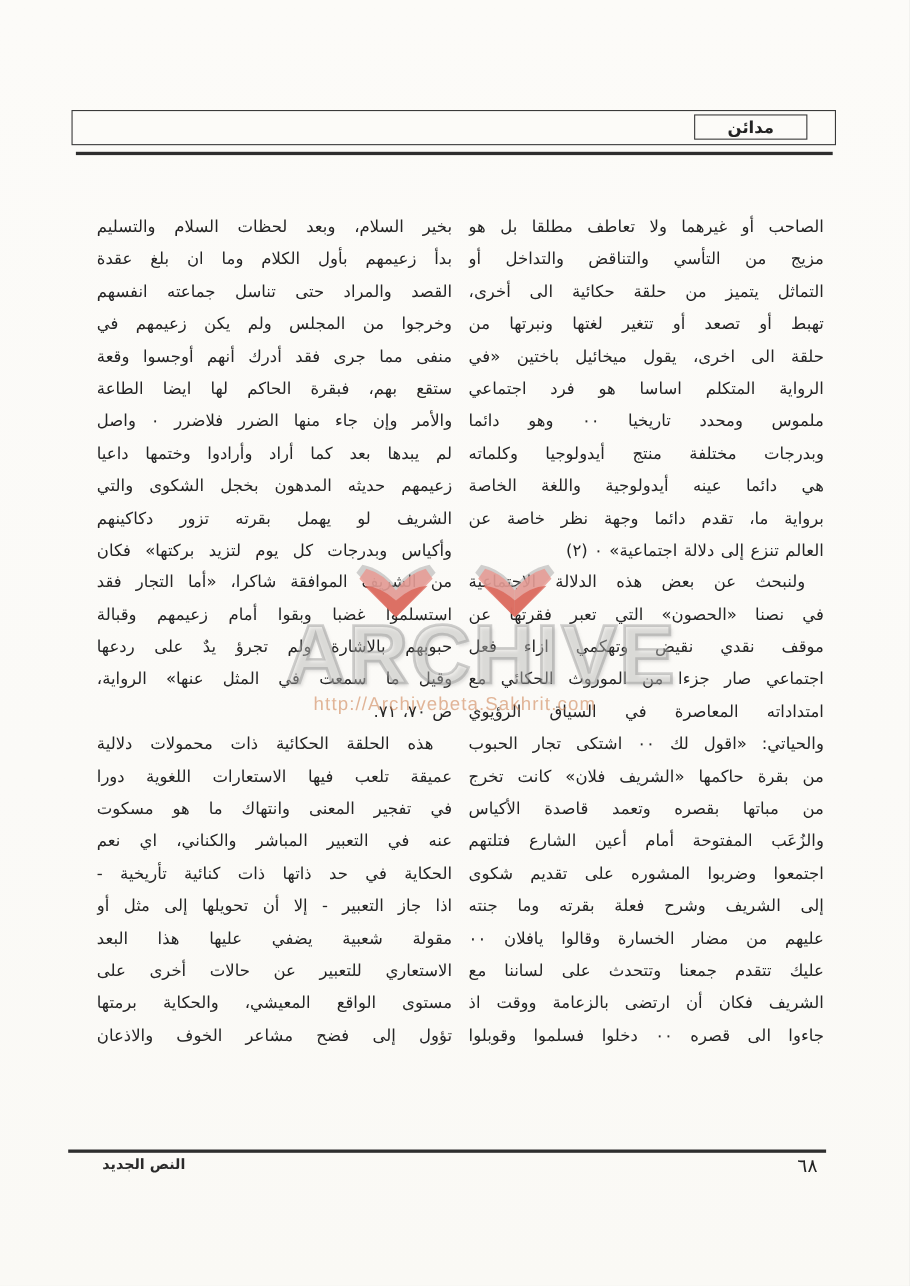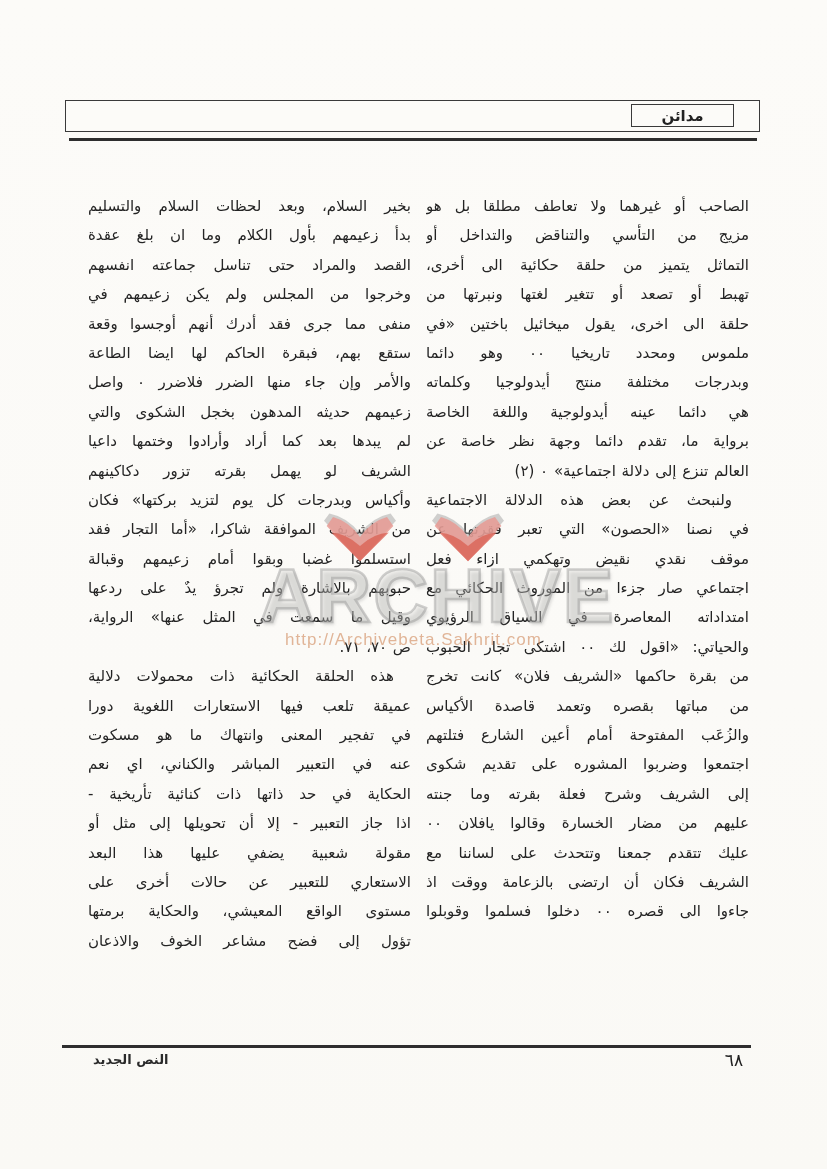--- a/index.html
+++ b/index.html
@@ -85,20 +85,21 @@
   </div>
   <div class="header-rule"></div>
 
   <div class="article">
     <div class="col" id="col-right">
         <div class="line">الصاحب أو غيرهما ولا تعاطف مطلقا بل هو</div>
         <div class="line">مزيج من التأسي والتناقض والتداخل أو</div>
         <div class="line">التماثل يتميز من حلقة حكائية الى أخرى،</div>
         <div class="line">تهبط أو تصعد أو تتغير لغتها ونبرتها من</div>
         <div class="line">حلقة الى اخرى، يقول ميخائيل باختين «في</div>
+        <div class="line">الرواية المتكلم اساسا هو فرد اجتماعي</div>
         <div class="line">ملموس ومحدد تاريخيا ٠٠ وهو دائما</div>
         <div class="line">وبدرجات مختلفة منتج أيدولوجيا وكلماته</div>
         <div class="line">هي دائما عينه أيدولوجية واللغة الخاصة</div>
         <div class="line">برواية ما، تقدم دائما وجهة نظر خاصة عن</div>
         <div class="line pend">العالم تنزع إلى دلالة اجتماعية» ٠ (٢)</div>
         <div class="line pstart">ولنبحث عن بعض هذه الدلالة الاجتماعية</div>
         <div class="line">في نصنا «الحصون» التي تعبر فقرتها عن</div>
         <div class="line">موقف نقدي نقيض وتهكمي ازاء فعل</div>
         <div class="line">اجتماعي صار جزءا من الموروث الحكائي مع</div>
         <div class="line">امتداداته المعاصرة في السياق الرؤيوي</div>
@@ -114,22 +115,22 @@
         <div class="line">جاءوا الى قصره ٠٠ دخلوا فسلموا وقوبلوا</div>
       </div>
     <div class="col" id="col-left">
         <div class="line">بخير السلام، وبعد لحظات السلام والتسليم</div>
         <div class="line">بدأ زعيمهم بأول الكلام وما ان بلغ عقدة</div>
         <div class="line">القصد والمراد حتى تناسل جماعته انفسهم</div>
         <div class="line">وخرجوا من المجلس ولم يكن زعيمهم في</div>
         <div class="line">منفى مما جرى فقد أدرك أنهم أوجسوا وقعة</div>
         <div class="line">ستقع بهم، فبقرة الحاكم لها ايضا الطاعة</div>
         <div class="line">والأمر وإن جاء منها الضرر فلاضرر ٠ واصل</div>
+        <div class="line">لم يبدها بعد كما أراد وأرادوا وختمها داعيا</div>
         <div class="line">زعيمهم حديثه المدهون بخجل الشكوى والتي</div>
-        <div class="line">لم يبدها بعد كما أراد وأرادوا وختمها داعيا</div>
         <div class="line">الشريف لو يهمل بقرته تزور دكاكينهم</div>
         <div class="line">وأكياس وبدرجات كل يوم لتزيد بركتها» فكان</div>
         <div class="line">من الشريف الموافقة شاكرا، «أما التجار فقد</div>
         <div class="line">استسلموا غضبا وبقوا أمام زعيمهم وقبالة</div>
         <div class="line">حبوبهم بالاشارة ولم تجرؤ يدٌ على ردعها</div>
         <div class="line">وقيل ما سمعت في المثل عنها» الرواية،</div>
         <div class="line pend">ص ٧٠، ٧١.</div>
         <div class="line pstart">هذه الحلقة الحكائية ذات محمولات دلالية</div>
         <div class="line">عميقة تلعب فيها الاستعارات اللغوية دورا</div>
         <div class="line">في تفجير المعنى وانتهاك ما هو مسكوت</div>

